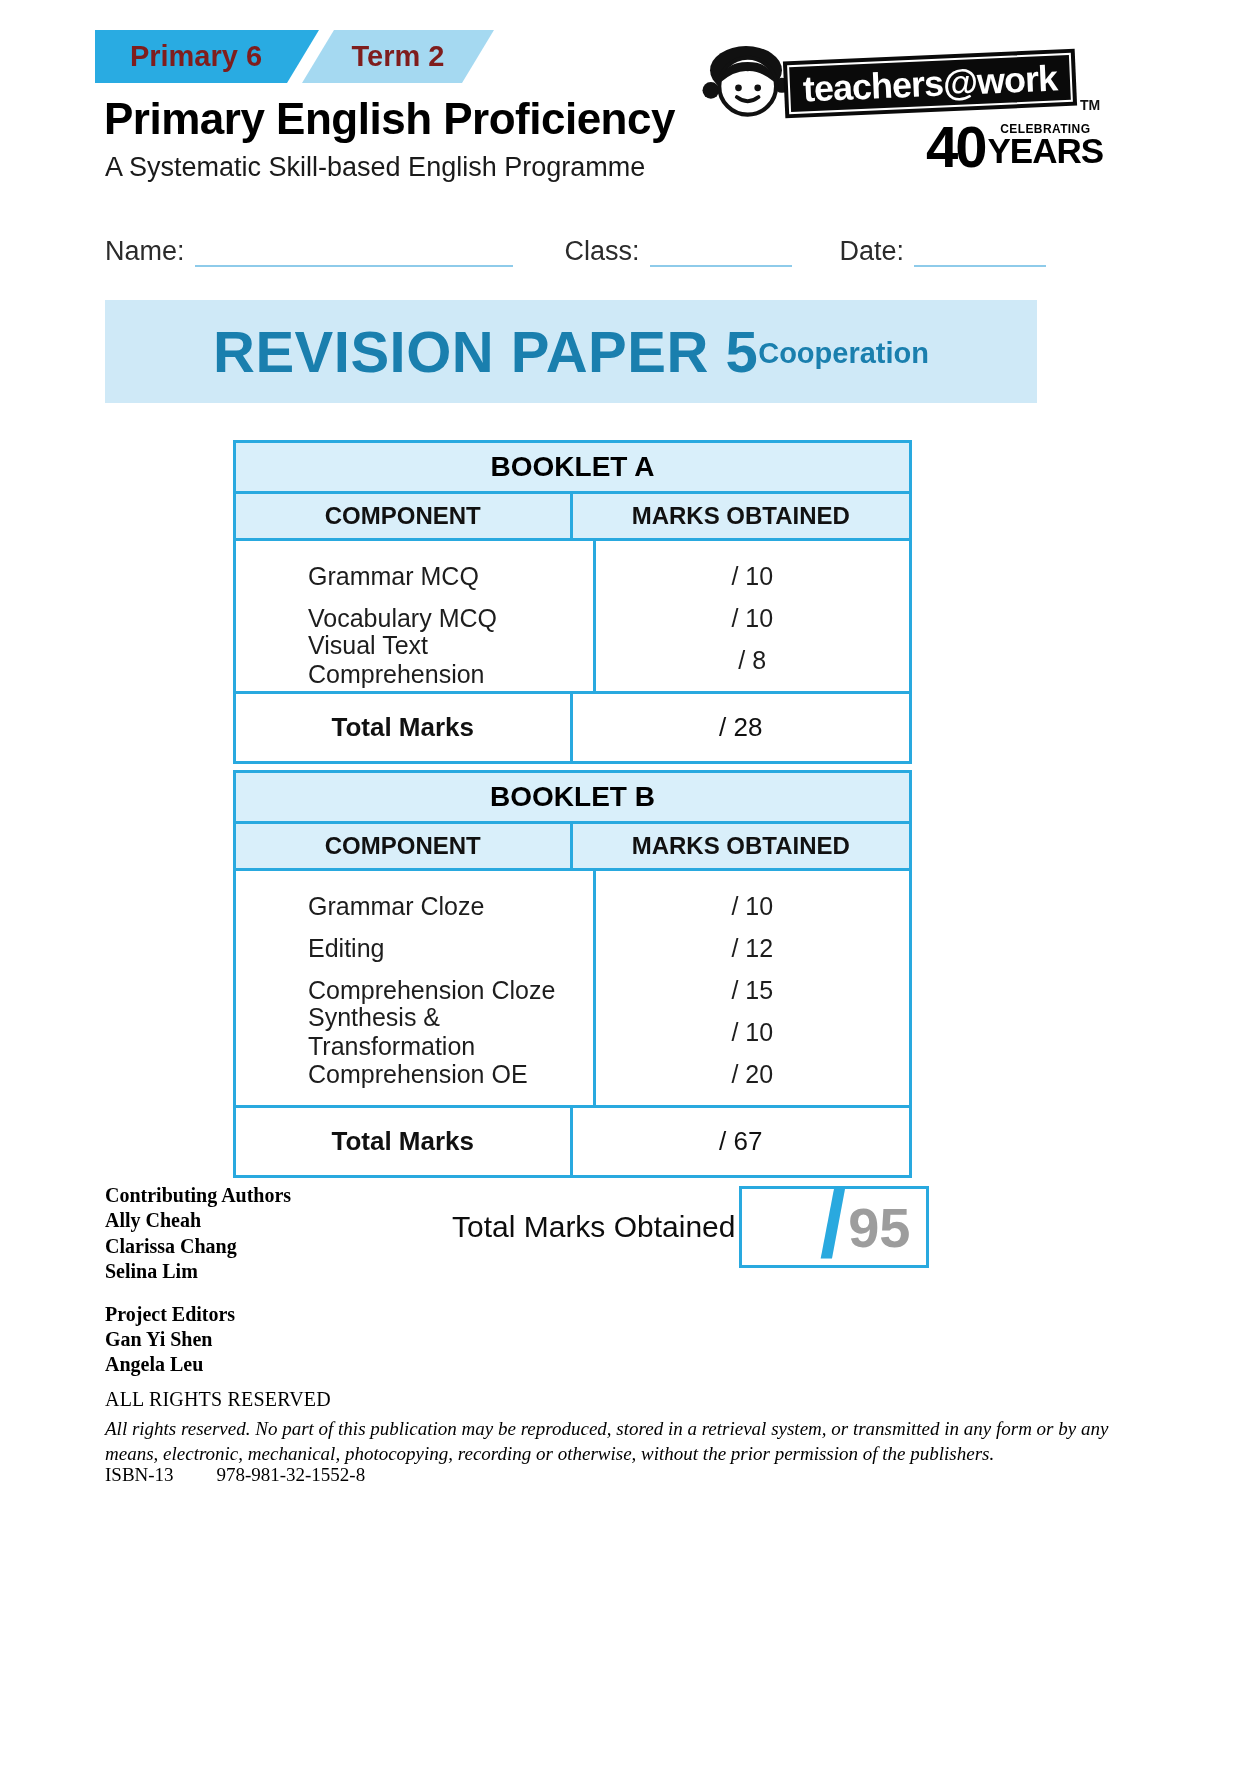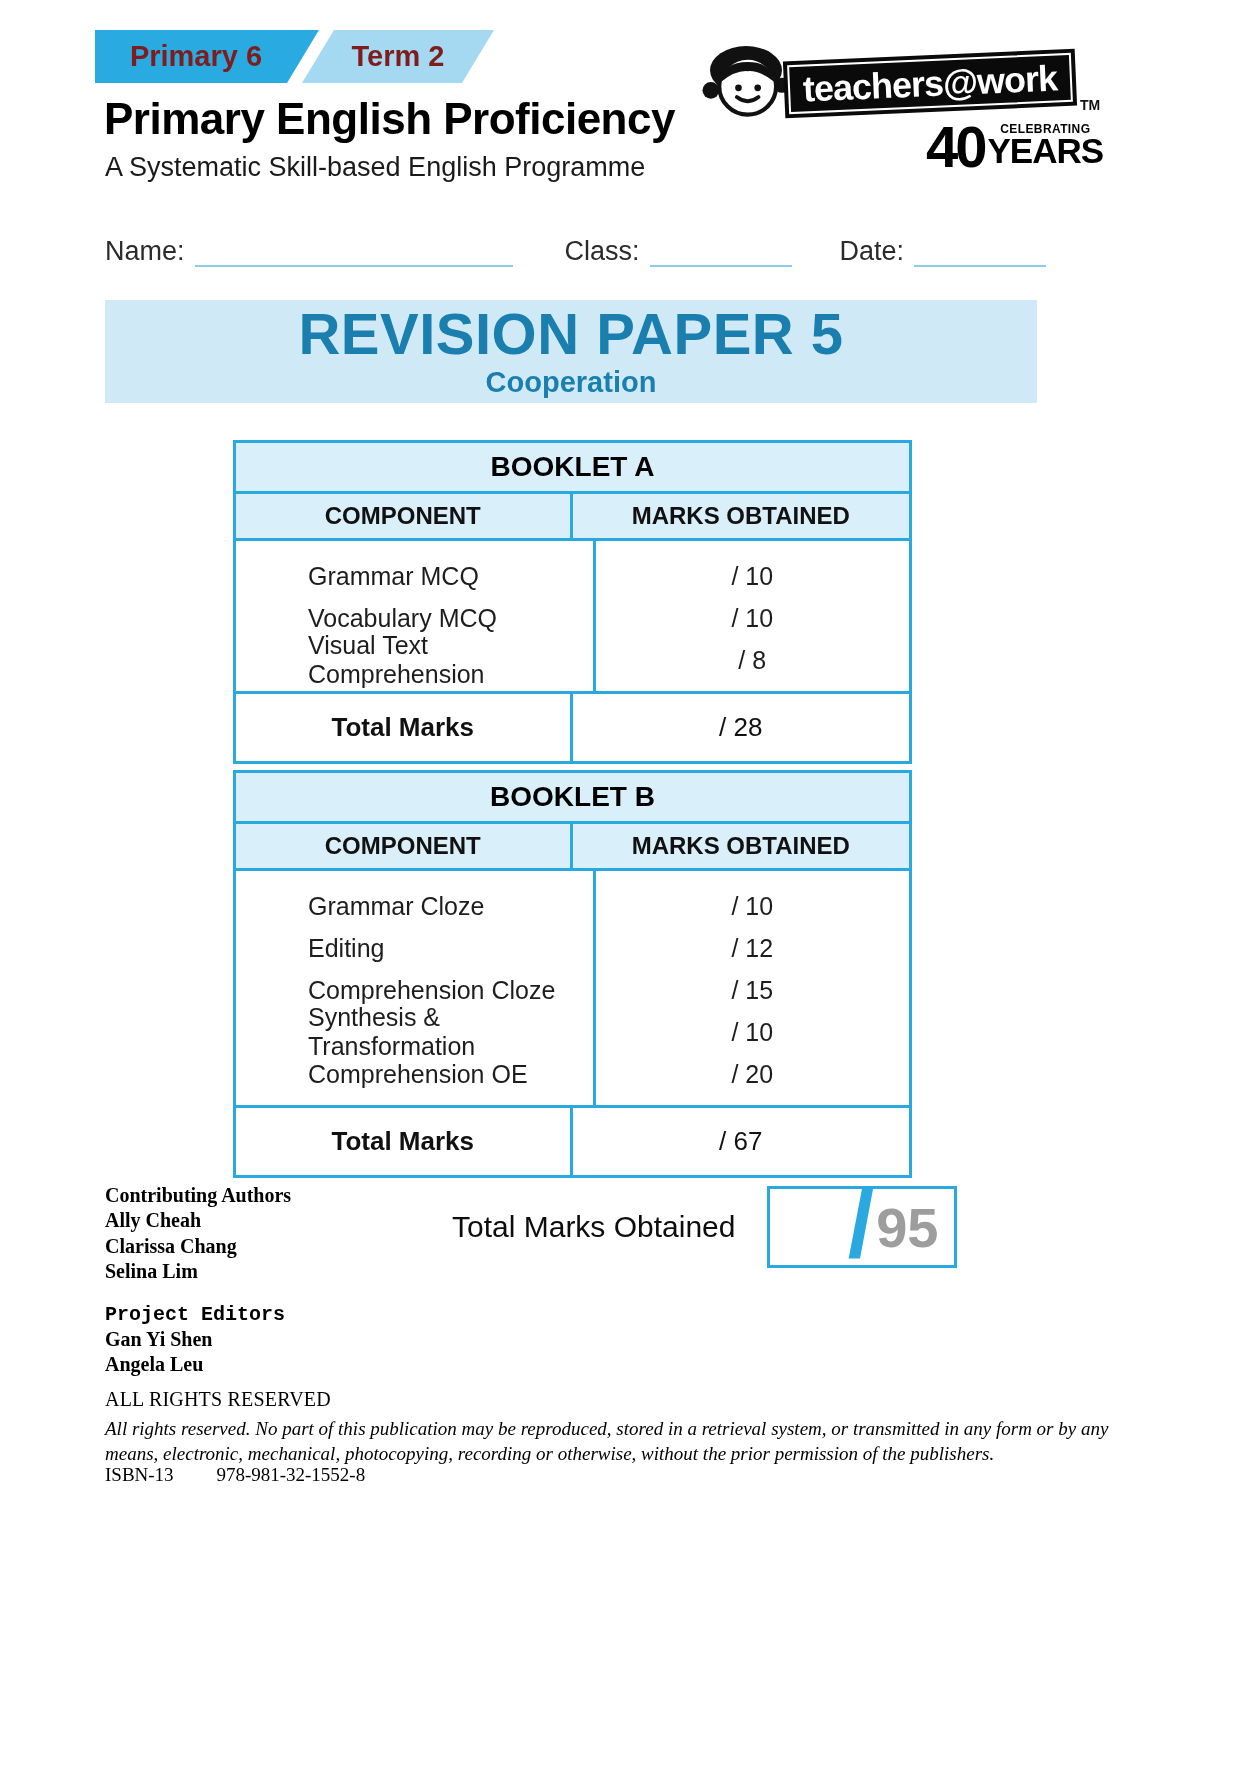--- a/index.html
+++ b/index.html
@@ -74,21 +74,21 @@
   }
   .write-line { border-bottom: 2px solid #8ecbea; height: 30px; margin-left: 10px; }
   .line-name  { width: 318px; margin-right: 52px; }
   .line-class { width: 142px; margin-right: 48px; }
   .line-date  { width: 132px; }
 
   
   .paper-banner {
     position: absolute; left: 105px; top: 300px; width: 932px; height: 103px;
     background: var(--banner-bg, #cfe9f7);
-    display: flex; flex-direction: column; align-items: center; justify-content: center;
+    display: flex; flex-direction: row; align-items: center; justify-content: center;
   }
   .paper-banner-title {
     font-size: 58px; font-weight: bold; letter-spacing: 0.5px;
     color: var(--heading-text, #1a7fae); line-height: 1;
   }
   .paper-banner-sub {
     font-size: 29px; font-weight: bold; color: var(--heading-text, #1a7fae); margin-top: 3px;
   }
 
   
@@ -119,25 +119,25 @@
   .tbl-total { display: grid; grid-template-columns: 1fr 1fr; border-top: 3px solid var(--border, #29a9df); }
   .tbl-total > div { height: 67px; display: flex; align-items: center; justify-content: center; font-size: 26px; color: #111; }
   .tbl-total .cell-l { border-right: 3px solid var(--border, #29a9df); font-weight: bold; }
 
   
   .credits {
     position: absolute; left: 105px; top: 1183px;
     font-family: "Liberation Serif", serif; font-weight: bold;
     font-size: 20px; line-height: 1.27; color: #000;
   }
-  .credit-heading.spaced { margin-top: 17px; font-family: Liberation Mono, monospace; }
+  .credit-heading.spaced { margin-top: 17px; }
 
   
   .total-obtained { position: absolute; left: 452px; top: 1186px; display: flex; align-items: center; }
-  .total-obtained-label { font-size: 30px; color: #0d0d0d; margin-right: 32px; }
+  .total-obtained-label { font-size: 30px; color: #0d0d0d; margin-right: 4px; }
   .total-obtained-box {
     width: 190px; height: 82px; box-sizing: border-box;
     border: 3px solid var(--border, #29a9df);
     display: flex; align-items: center; justify-content: flex-end;
     padding-right: 16px; overflow: hidden;
   }
   .big-slash {
     font-size: 95px; font-weight: bold; color: var(--border, #29a9df);
     line-height: 0; margin-right: 2px; margin-top: -6px;
   }

